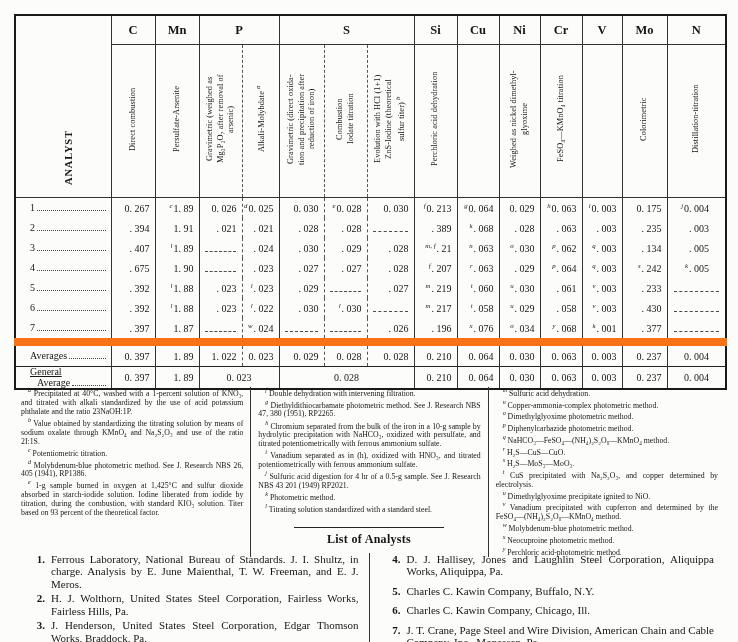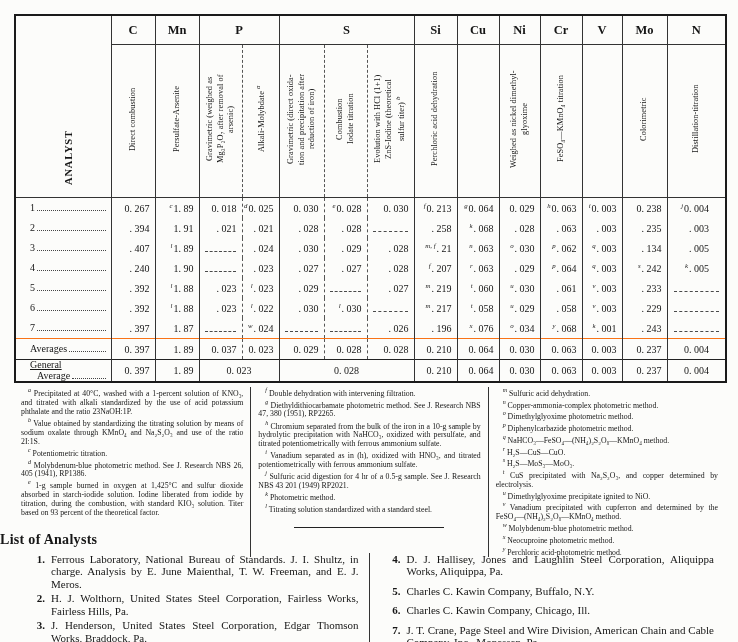--- a/index.html
+++ b/index.html
@@ -24,33 +24,33 @@
   #tbody-data td.n,#tbody-avg td.n{padding-right:16px;}
   td.lblcell{text-align:left !important;padding:0 4px 0 14px !important;font-size:10px;}
   .lbl{display:flex;align-items:flex-end;}
   .lbl .num{line-height:1;}
   .leader{flex:1;border-bottom:1px dotted #444;margin:0 1px 2px 2px;height:1px;}
   .glbl div:first-child{line-height:1.05;text-decoration:underline;}
   .ind{padding-left:7px;}
   td.dashcell{text-align:center !important;padding:0 3px !important;}
   .dsh{display:inline-block;width:88%;border-bottom:1px dashed #4a4a4a;height:3px;}
   sup.fm{font-size:6.8px;font-style:italic;margin-right:1px;}
-  tr.avgr td{border-top:1px solid #f97316;height:23px;font-size:10.2px;}
+  tr.avgr td{border-top:8px solid #f97316;height:23px;font-size:10.2px;}
   tr.genr td{border-top:1px solid #222;height:25px;font-size:10.2px;}
   td.ctr{text-align:center !important;padding:0 !important;}
   
   .fns{position:absolute;left:14px;top:387px;width:711px;display:flex;}
   .fncol{flex:1;padding:0 7px;font-size:7.8px;line-height:1.17;text-align:justify;}
   .fncol + .fncol{border-left:1px solid #333;}
   .fncol p{margin:0 0 1px 0;text-indent:7px;}
   .fncol sup{font-size:6px;font-style:italic;}
   
   .divider{position:absolute;top:527px;left:294px;width:150px;border-top:1px solid #222;}
-  .la-title{position:absolute;top:532px;left:0;width:738px;text-align:left;
-            font-size:14px;font-weight:600;letter-spacing:0.3px;}
+  .la-title{position:absolute;top:532px;left:0;width:738px;text-align:center;
+            font-size:12px;font-weight:600;letter-spacing:0.3px;}
   .analysts{position:absolute;top:553px;left:22px;width:702px;display:flex;}
   .acol{flex:1;padding:0 10px 0 6px;}
   .acol + .acol{border-left:1px solid #333;padding-left:14px;}
   .aitem{display:flex;font-size:11px;line-height:1.13;text-align:justify;margin-bottom:2px;}
   .acol + .acol .aitem{margin-bottom:7px;}
   .anum{font-weight:bold;width:17px;flex:none;text-align:right;margin-right:6px;line-height:1.13;}
   .atext{flex:1;}
 </style>
 </head>
 <body>
@@ -119,48 +119,48 @@
     <tbody id="tbody-data">
         <tr class="drow">
           <td class="lblcell">
             <div class="lbl">
               <span class="num">1</span>
               <span class="leader"></span>
             </div>
           </td>
           <td class="c">0. 267</td>
           <td class="mn"><sup class="fm">c</sup>1. 89</td>
-          <td class="p1">0. 018</td>
+          <td class="p1">0. 026</td>
           <td class="p2 dl"><sup class="fm">d</sup>0. 025</td>
           <td class="s1">0. 030</td>
           <td class="s2 dl"><sup class="fm">e</sup>0. 028</td>
           <td class="s3 dl">0. 030</td>
           <td class="si"><sup class="fm">f</sup>0. 213</td>
           <td class="cu"><sup class="fm">g</sup>0. 064</td>
           <td class="ni">0. 029</td>
           <td class="cr"><sup class="fm">h</sup>0. 063</td>
           <td class="v"><sup class="fm">i</sup>0. 003</td>
-          <td class="mo">0. 238</td>
+          <td class="mo">0. 175</td>
           <td class="n"><sup class="fm">j</sup>0. 004</td>
         </tr>
         <tr class="drow">
           <td class="lblcell">
             <div class="lbl">
               <span class="num">2</span>
               <span class="leader"></span>
             </div>
           </td>
           <td class="c">. 394</td>
           <td class="mn">1. 91</td>
           <td class="p1">. 021</td>
           <td class="p2 dl">. 021</td>
           <td class="s1">. 028</td>
           <td class="s2 dl">. 028</td>
           <td class="s3 dl dashcell"><span class="dsh"></span></td>
-          <td class="si">. 258</td>
+          <td class="si">. 389</td>
           <td class="cu"><sup class="fm">k</sup>. 068</td>
           <td class="ni">. 028</td>
           <td class="cr">. 063</td>
           <td class="v">. 003</td>
           <td class="mo">. 235</td>
           <td class="n">. 003</td>
         </tr>
         <tr class="drow">
           <td class="lblcell">
             <div class="lbl">
@@ -183,21 +183,21 @@
           <td class="mo">. 134</td>
           <td class="n">. 005</td>
         </tr>
         <tr class="drow">
           <td class="lblcell">
             <div class="lbl">
               <span class="num">4</span>
               <span class="leader"></span>
             </div>
           </td>
-          <td class="c">. 240</td>
+          <td class="c">. 675</td>
           <td class="mn">1. 90</td>
           <td class="p1 dashcell"><span class="dsh"></span></td>
           <td class="p2 dl">. 023</td>
           <td class="s1">. 027</td>
           <td class="s2 dl">. 027</td>
           <td class="s3 dl">. 028</td>
           <td class="si"><sup class="fm">f</sup>. 207</td>
           <td class="cu"><sup class="fm">r</sup>. 063</td>
           <td class="ni">. 029</td>
           <td class="cr"><sup class="fm">p</sup>. 064</td>
@@ -239,21 +239,21 @@
           <td class="p1">. 023</td>
           <td class="p2 dl"><sup class="fm">l</sup>. 022</td>
           <td class="s1">. 030</td>
           <td class="s2 dl"><sup class="fm">l</sup>. 030</td>
           <td class="s3 dl dashcell"><span class="dsh"></span></td>
           <td class="si"><sup class="fm">m</sup>. 217</td>
           <td class="cu"><sup class="fm">t</sup>. 058</td>
           <td class="ni"><sup class="fm">u</sup>. 029</td>
           <td class="cr">. 058</td>
           <td class="v"><sup class="fm">v</sup>. 003</td>
-          <td class="mo">. 229</td>
+          <td class="mo">. 430</td>
           <td class="n dashcell"><span class="dsh"></span></td>
         </tr>
         <tr class="drow">
           <td class="lblcell">
             <div class="lbl">
               <span class="num">7</span>
               <span class="leader"></span>
             </div>
           </td>
           <td class="c">. 397</td>
@@ -261,35 +261,35 @@
           <td class="p1 dashcell"><span class="dsh"></span></td>
           <td class="p2 dl"><sup class="fm">w</sup>. 024</td>
           <td class="s1 dashcell"><span class="dsh"></span></td>
           <td class="s2 dl dashcell"><span class="dsh"></span></td>
           <td class="s3 dl">. 026</td>
           <td class="si">. 196</td>
           <td class="cu"><sup class="fm">x</sup>. 076</td>
           <td class="ni"><sup class="fm">o</sup>. 034</td>
           <td class="cr"><sup class="fm">y</sup>. 068</td>
           <td class="v"><sup class="fm">k</sup>. 001</td>
-          <td class="mo">. 243</td>
+          <td class="mo">. 377</td>
           <td class="n dashcell"><span class="dsh"></span></td>
         </tr>
       </tbody>
     <tbody id="tbody-avg">
         <tr class="avgr">
           <td class="lblcell">
             <div class="lbl">
               <span class="num">Averages</span>
               <span class="leader"></span>
             </div>
           </td>
           <td class="c">0. 397</td>
           <td class="mn">1. 89</td>
-          <td class="p1">0. 037</td>
+          <td class="p1">1. 022</td>
           <td class="p2 dl">0. 023</td>
           <td class="s1">0. 029</td>
           <td class="s2 dl">0. 028</td>
           <td class="s3 dl">0. 028</td>
           <td class="si">0. 210</td>
           <td class="cu">0. 064</td>
           <td class="ni">0. 030</td>
           <td class="cr">0. 063</td>
           <td class="v">0. 003</td>
           <td class="mo">0. 237</td>

